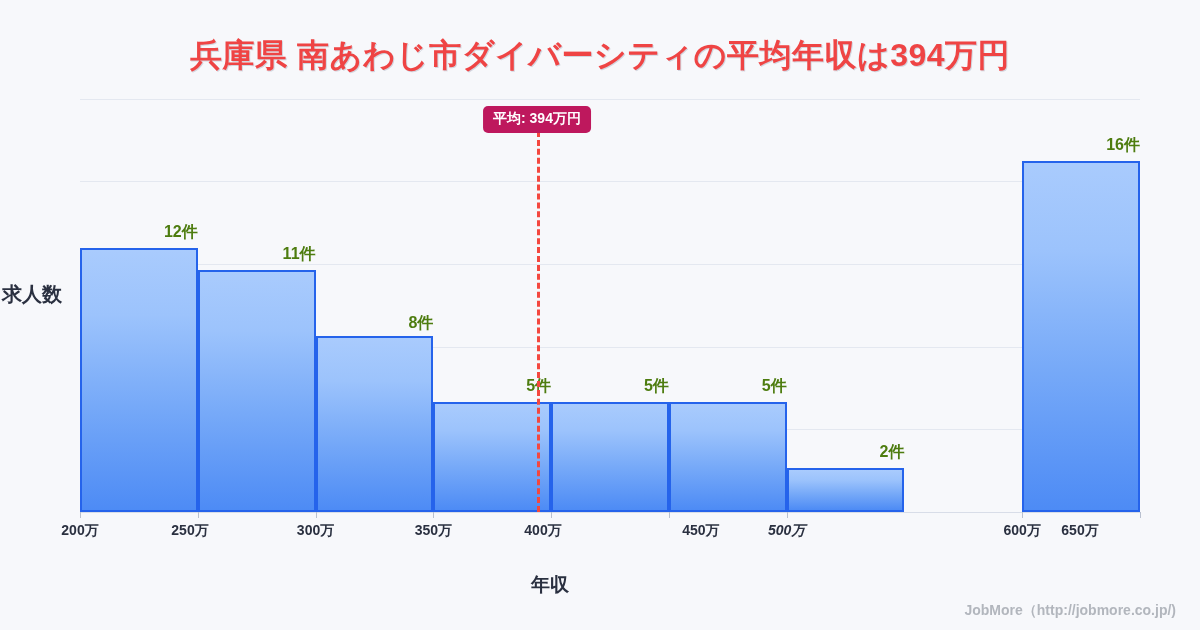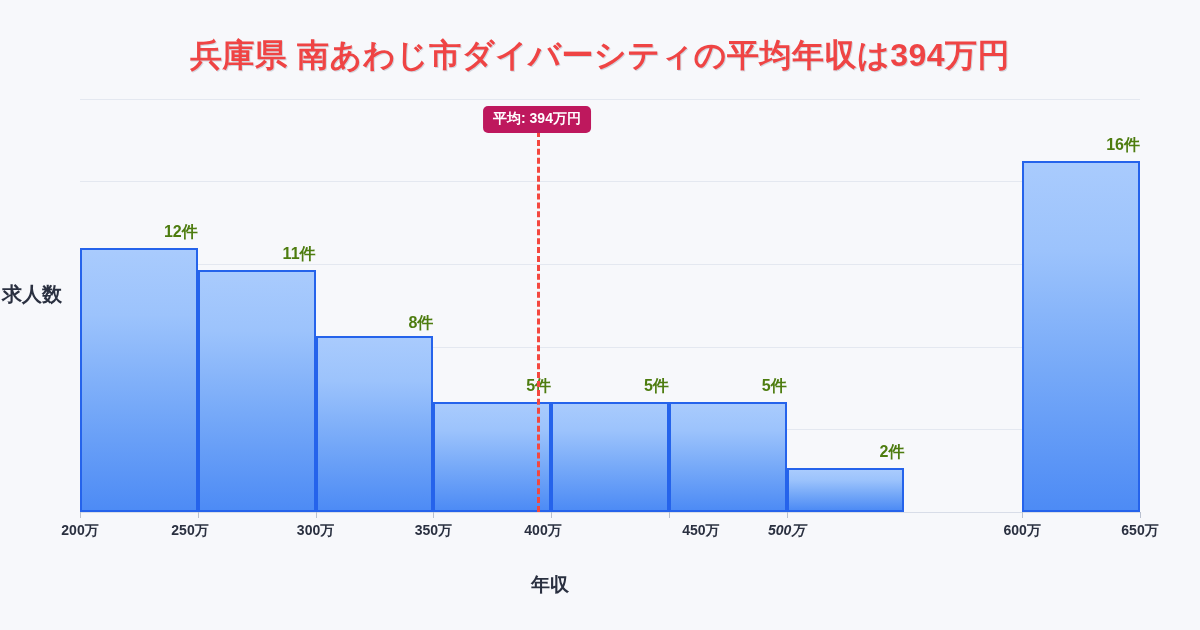--- a/index.html
+++ b/index.html
@@ -193,22 +193,23 @@
       <div class="tick-label" style="left: 433.333px;">350万</div>
       <div class="tick-mark" style="left: 551.111px;"></div>
       <div class="tick-label" style="left: 543px;">400万</div>
       <div class="tick-mark" style="left: 668.889px;"></div>
       <div class="tick-label" style="left: 668.889px; margin-left: 32px;">450万</div>
       <div class="tick-mark" style="left: 786.667px;"></div>
       <div class="tick-label" style="left: 786.667px; font-style: italic;">500万</div>
       <div class="tick-mark" style="left: 1022.22px;"></div>
       <div class="tick-label" style="left: 1022.22px;">600万</div>
       <div class="tick-mark" style="left: 1140px;"></div>
-      <div class="tick-label" style="left: 1140px;">650万</div>
+      <div class="tick-label" style="left: 1080px;">650万</div>
     </div>
 
   <div id="avg-line" style="left: 536.978px;"></div>
   <div id="avg-badge" style="left: 536.978px;">平均: 394万円</div>
 
   <div id="y-axis-title">求人数</div>
   <div id="x-axis-title">年収</div>
 
+  <div id="watermark">JobMore（http://jobmore.co.jp/)</div>
 </div>
 
 </body></html>

